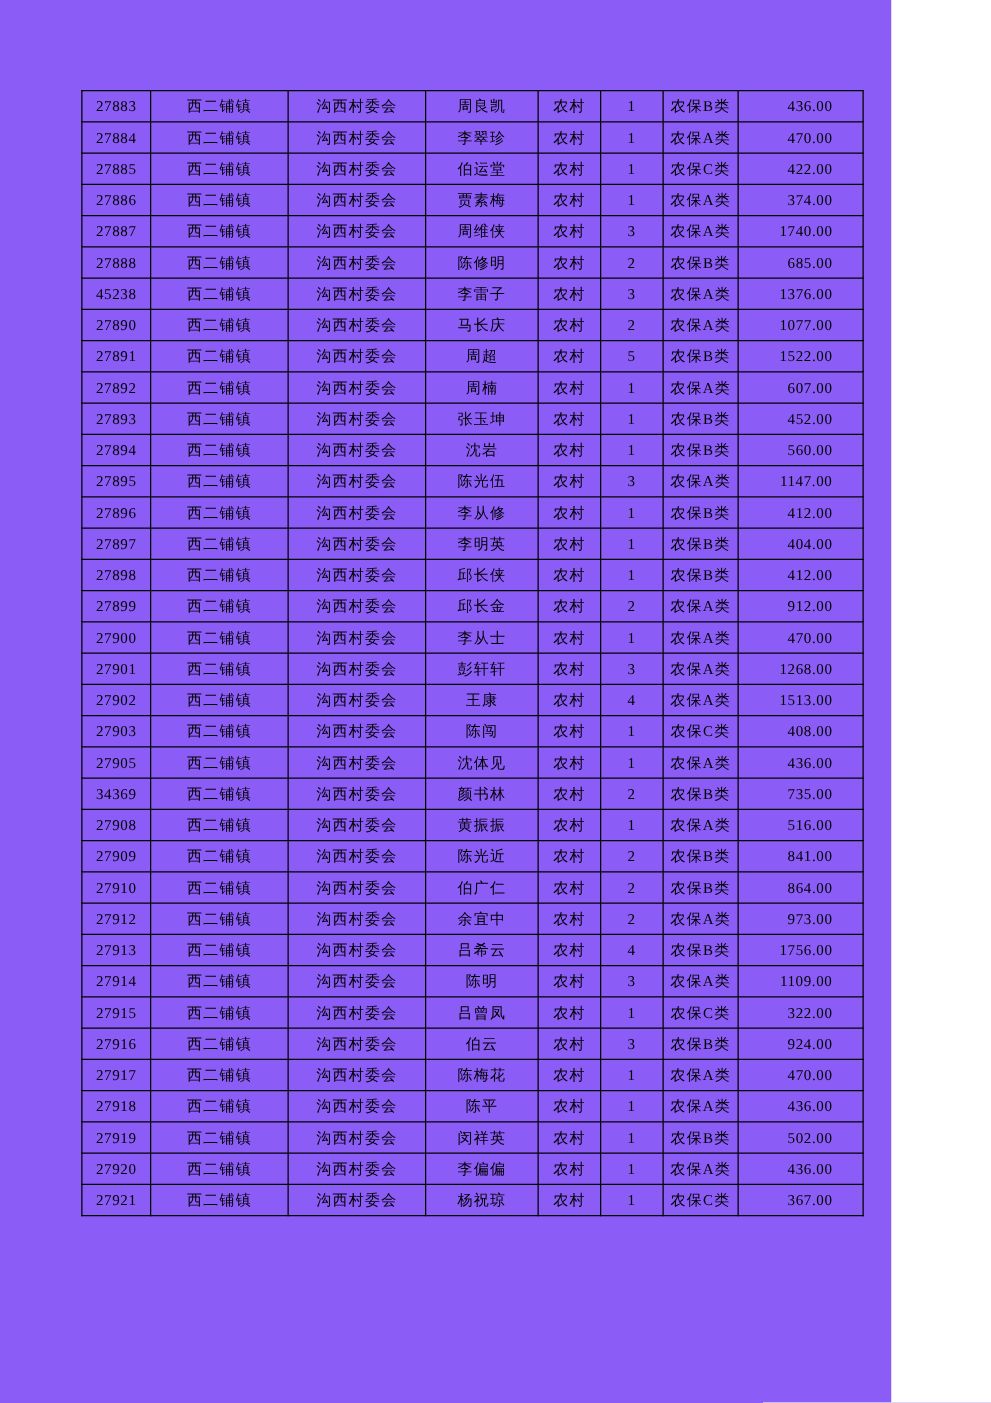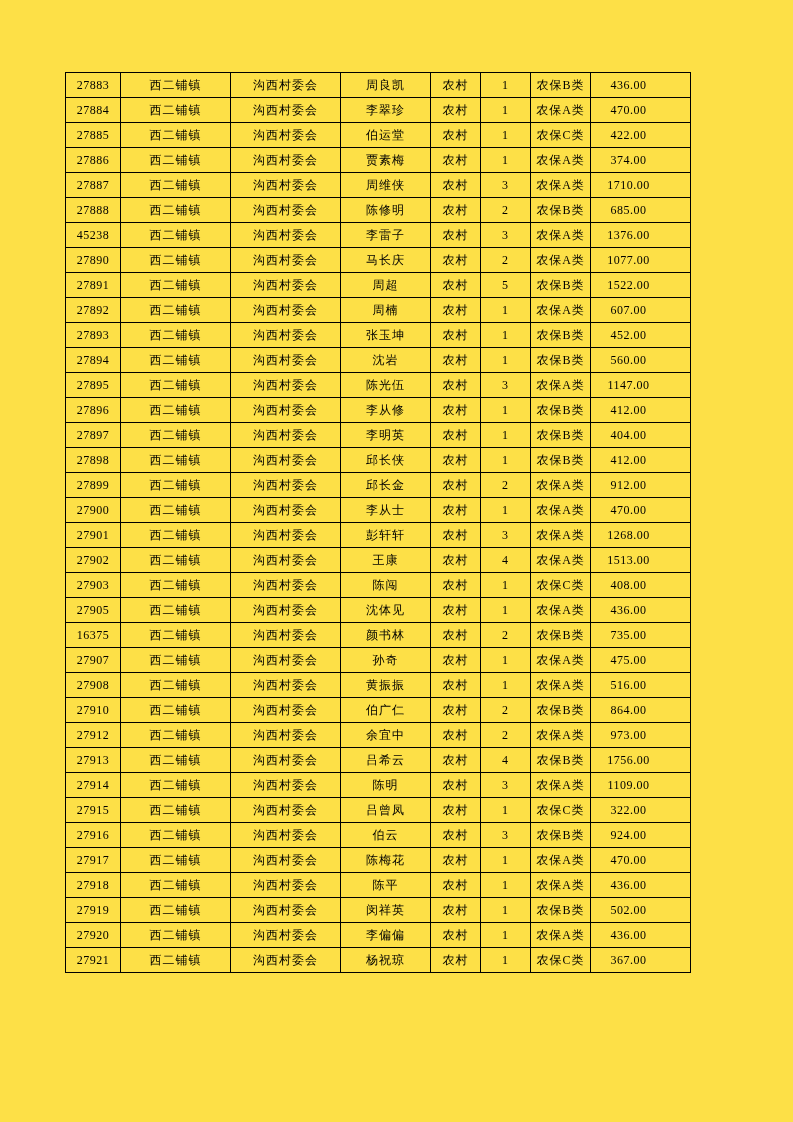--- a/index.html
+++ b/index.html
@@ -6,23 +6,23 @@
     margin: 0;
     padding: 0;
     background: #ffffff;
     width: 793px;
     height: 1122px;
     font-family: "Liberation Serif", "DejaVu Serif", serif;
     color: #000000;
   }
   .page {
     position: relative;
-    width: 793px;
+    width: 713px;
     height: 1122px;
-    background: #fde047;
+    background: #8b5cf6;
     overflow: hidden;
     text-decoration: underline;
   }
   table.payment-table {
     position: absolute;
     left: 65px;
     top: 72px;
     border-collapse: collapse;
     table-layout: fixed;
   }
@@ -31,21 +31,21 @@
     height: 24px;
     font-size: 12px;
     line-height: 24px;
     padding: 0;
     text-align: center;
     white-space: nowrap;
     overflow: hidden;
     letter-spacing: 1px;
   }
   table.payment-table td.col-amount {
-    text-align: center;
+    text-align: right;
     padding-right: 24px;
     letter-spacing: 0.5px;
   }
   table.payment-table td.col-code {
     letter-spacing: 0.5px;
   }
   col.c-code    { width: 55px; }
   col.c-town    { width: 110px; }
   col.c-village { width: 110px; }
   col.c-name    { width: 90px; }
@@ -111,21 +111,21 @@
           <td class="col-amount">374.00</td>
         </tr>
         <tr>
           <td class="col-code">27887</td>
           <td class="col-town">西二铺镇</td>
           <td class="col-village">沟西村委会</td>
           <td class="col-name">周维侠</td>
           <td class="col-residence">农村</td>
           <td class="col-count">3</td>
           <td class="col-category">农保A类</td>
-          <td class="col-amount">1710.00</td>
+          <td class="col-amount">1740.00</td>
         </tr>
         <tr>
           <td class="col-code">27888</td>
           <td class="col-town">西二铺镇</td>
           <td class="col-village">沟西村委会</td>
           <td class="col-name">陈修明</td>
           <td class="col-residence">农村</td>
           <td class="col-count">2</td>
           <td class="col-category">农保B类</td>
           <td class="col-amount">685.00</td>
@@ -284,48 +284,48 @@
           <td class="col-code">27905</td>
           <td class="col-town">西二铺镇</td>
           <td class="col-village">沟西村委会</td>
           <td class="col-name">沈体见</td>
           <td class="col-residence">农村</td>
           <td class="col-count">1</td>
           <td class="col-category">农保A类</td>
           <td class="col-amount">436.00</td>
         </tr>
         <tr>
-          <td class="col-code">16375</td>
+          <td class="col-code">34369</td>
           <td class="col-town">西二铺镇</td>
           <td class="col-village">沟西村委会</td>
           <td class="col-name">颜书林</td>
           <td class="col-residence">农村</td>
           <td class="col-count">2</td>
           <td class="col-category">农保B类</td>
           <td class="col-amount">735.00</td>
         </tr>
         <tr>
-          <td class="col-code">27907</td>
-          <td class="col-town">西二铺镇</td>
-          <td class="col-village">沟西村委会</td>
-          <td class="col-name">孙奇</td>
-          <td class="col-residence">农村</td>
-          <td class="col-count">1</td>
-          <td class="col-category">农保A类</td>
-          <td class="col-amount">475.00</td>
-        </tr>
-        <tr>
           <td class="col-code">27908</td>
           <td class="col-town">西二铺镇</td>
           <td class="col-village">沟西村委会</td>
           <td class="col-name">黄振振</td>
           <td class="col-residence">农村</td>
           <td class="col-count">1</td>
           <td class="col-category">农保A类</td>
           <td class="col-amount">516.00</td>
+        </tr>
+        <tr>
+          <td class="col-code">27909</td>
+          <td class="col-town">西二铺镇</td>
+          <td class="col-village">沟西村委会</td>
+          <td class="col-name">陈光近</td>
+          <td class="col-residence">农村</td>
+          <td class="col-count">2</td>
+          <td class="col-category">农保B类</td>
+          <td class="col-amount">841.00</td>
         </tr>
         <tr>
           <td class="col-code">27910</td>
           <td class="col-town">西二铺镇</td>
           <td class="col-village">沟西村委会</td>
           <td class="col-name">伯广仁</td>
           <td class="col-residence">农村</td>
           <td class="col-count">2</td>
           <td class="col-category">农保B类</td>
           <td class="col-amount">864.00</td>

